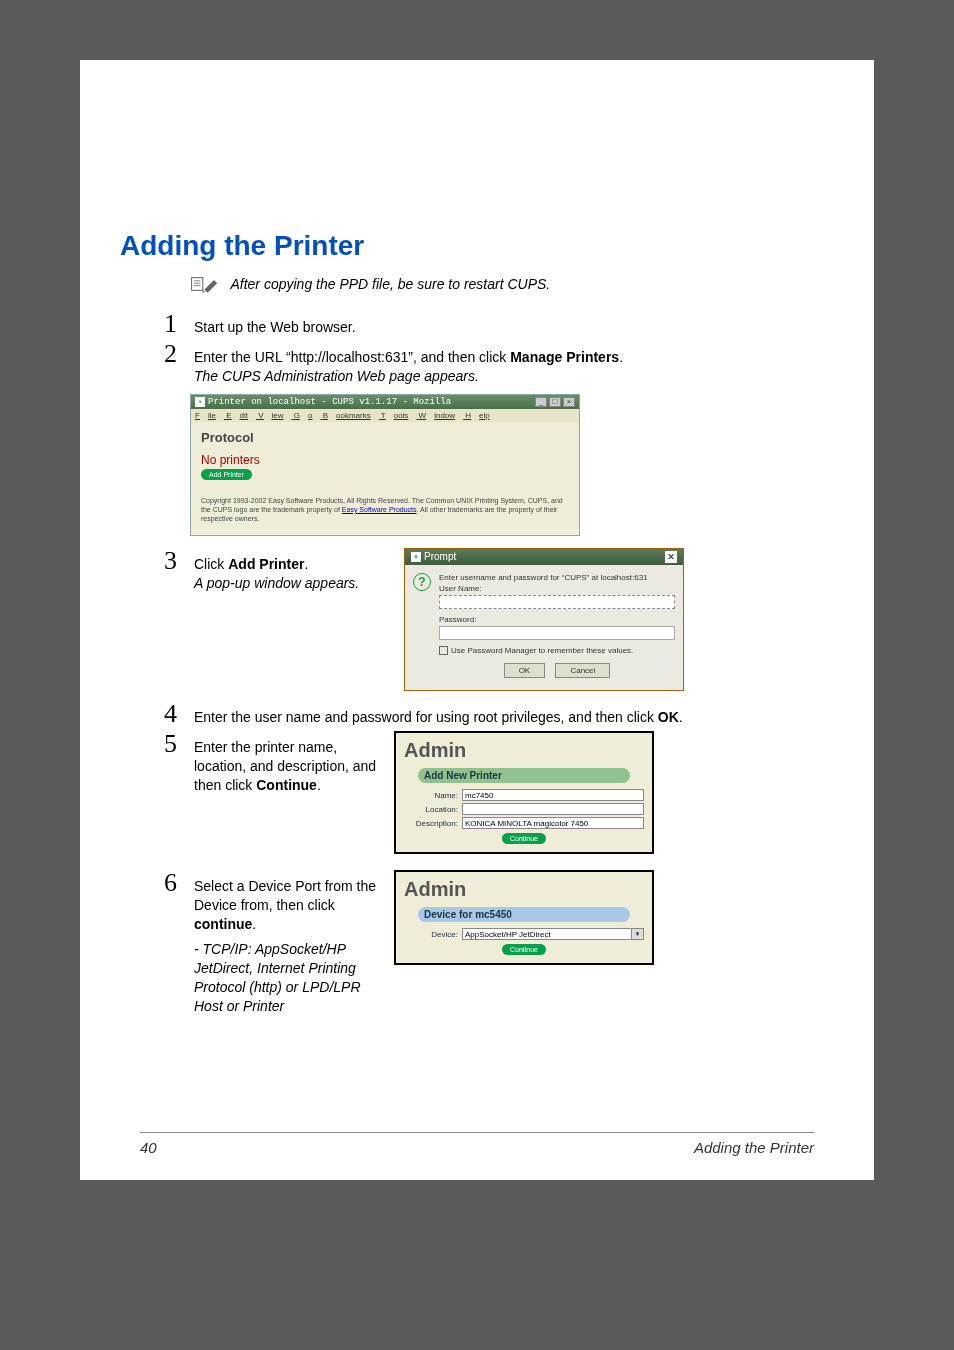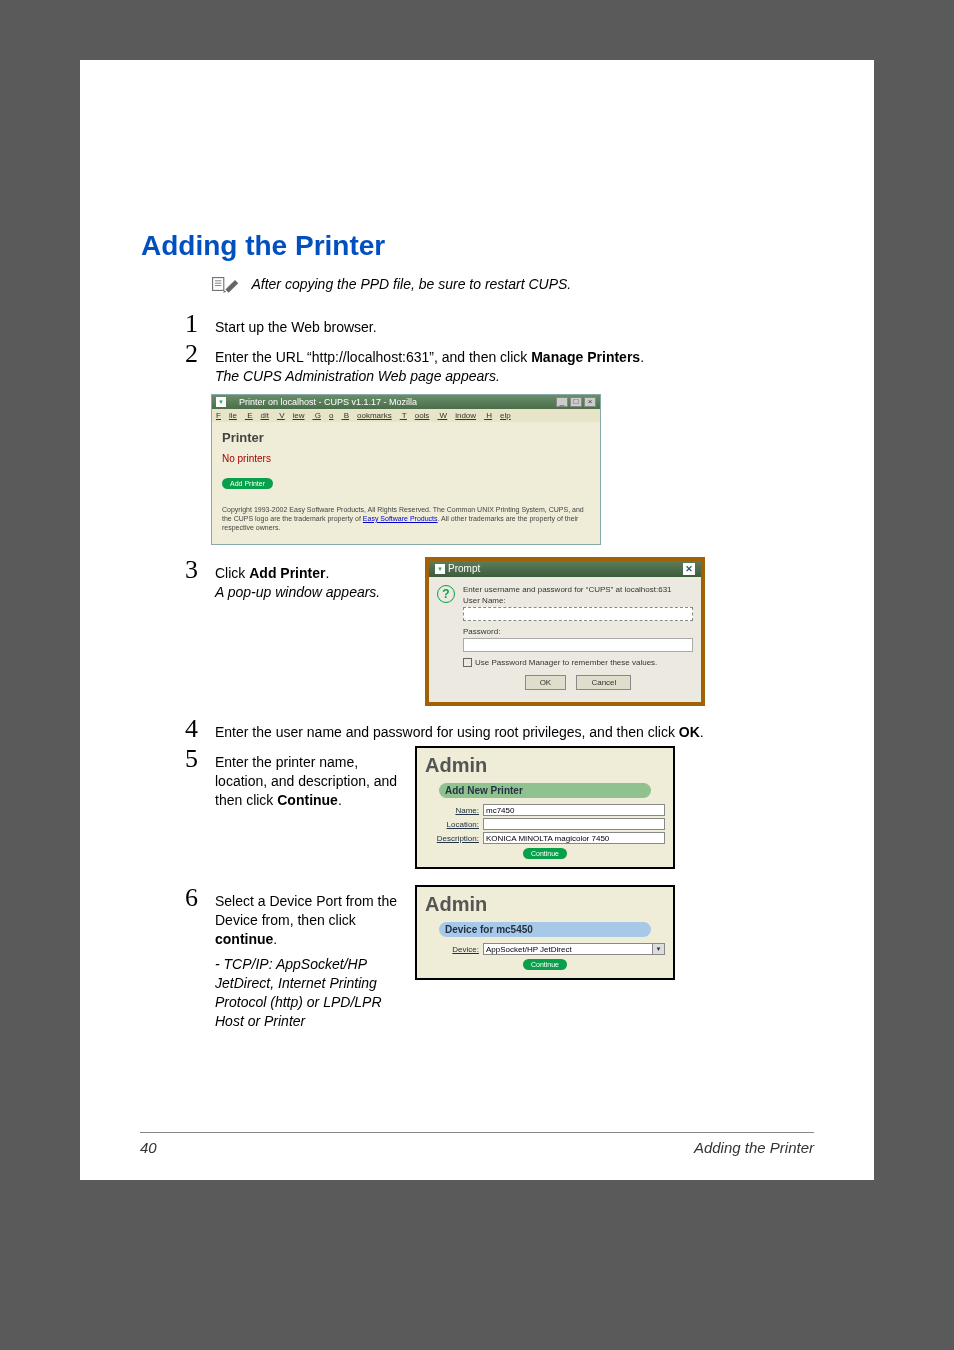--- a/index.html
+++ b/index.html
@@ -10,21 +10,21 @@
     font-family: Arial, sans-serif;
     position: relative;
   }
   .page {
     position: absolute;
     left: 80px;
     top: 60px;
     width: 794px;
     height: 1120px;
     background: #fff;
-    padding: 60px 60px 40px 61px;
+    padding: 60px 60px 40px 40px;
   }
   .heading1 {
     color: #0050c0;
     font-size: 28px;
     font-weight: bold;
     margin-bottom: 12px;
     margin-top: 110px;
   }
   .note-row {
     margin-left: 70px;
@@ -134,41 +134,41 @@
     padding: 8px 10px 12px 10px;
   }
   .cups-h {
     font-weight: bold;
     color: #444;
     font-size: 13px;
     margin-bottom: 8px;
   }
   .cups-small {
     color: #a00;
-    font-size: 10px;
-    margin-bottom: 14px;
+    font-size: 12px;
+    margin-bottom: 2px;
   }
   .pill-btn {
     display: inline-block;
     background: #08a04a;
     color: #fff;
     font-size: 7px;
     padding: 2px 8px;
     border-radius: 8px;
   }
   .cups-copy {
     font-size: 7px;
     color: #444;
     margin-top: 16px;
     line-height: 1.3;
   }
   .cups-copy a { color: #00c; text-decoration: underline; }
 
   .prompt-frame {
-    border: 4px solid #a16207;
+    border: 1px solid #a16207;
     width: 280px;
     font-size: 9px;
     background: #eceae0;
     margin-left: 10px;
   }
   .prompt-titlebar {
     background: linear-gradient(#5c7c5c, #3c5c3c);
     color: #fff;
     padding: 2px 6px;
     font-size: 10px;
@@ -239,21 +239,21 @@
     font-weight: bold;
     padding: 2px 6px;
     border-radius: 8px;
     margin: 4px 22px;
   }
   .admin-form {
     padding: 2px 8px 8px 8px;
     font-size: 8px;
   }
   .frow { display: flex; margin-bottom: 2px; align-items: center; }
-  .flab { width: 58px; text-align: right; padding-right: 4px; color: #234; text-decoration: underline; }
+  .flab { width: 58px; text-align: right; padding-right: 4px; color: #234; }
   .fval {
     flex: 1;
     border: 1px solid #888;
     background: #fff;
     height: 12px;
     font-size: 8px;
     padding: 0 2px;
     display: flex;
     align-items: center;
     justify-content: space-between;
@@ -316,42 +316,42 @@
     <div class="step-num">2</div>
     <div class="step-body">
       <span>Enter the URL “http://localhost:631”, and then click </span><span class="bold">Manage Printers</span><span>.</span><br>
       <span class="italic">The CUPS Administration Web page appears.</span>
     </div>
   </div>
 
   <div class="screenshot">
     <div class="browser-frame">
       <div class="browser-titlebar">
-        <span style="display:flex;align-items:center;gap:13px;">
+        <span style="display:flex;align-items:center;gap:3px;font-family:Liberation Mono, monospace;">
           <span style="width:10px;height:10px;background:#fff;display:inline-block;font-size:7px;color:#2a5;line-height:10px;text-align:center;">▾</span>
           <span>Printer on localhost - CUPS v1.1.17 - Mozilla</span>
         </span>
         <span class="titlebar-icons">
           <span class="titlebar-icon">_</span>
           <span class="titlebar-icon">□</span>
           <span class="titlebar-icon">×</span>
         </span>
       </div>
       <div class="menubar">
         <span><span class="ul">F</span>ile</span>
         <span><span class="ul">E</span>dit</span>
         <span><span class="ul">V</span>iew</span>
         <span><span class="ul">G</span>o</span>
         <span><span class="ul">B</span>ookmarks</span>
         <span><span class="ul">T</span>ools</span>
         <span><span class="ul">W</span>indow</span>
         <span><span class="ul">H</span>elp</span>
       </div>
       <div class="cups-body">
-        <div class="cups-h">Printer</div>
+        <div class="cups-h">Protocol</div>
         <div class="cups-small">No printers</div>
         <span class="pill-btn">Add Printer</span>
         <div class="cups-copy">
           <span>Copyright 1993-2002 Easy Software Products, All Rights Reserved. The Common UNIX Printing System, CUPS, and the CUPS logo are the trademark property of </span><a>Easy Software Products</a><span>. All other trademarks are the property of their respective owners.</span>
         </div>
       </div>
     </div>
   </div>
 
   <div class="step-row">

